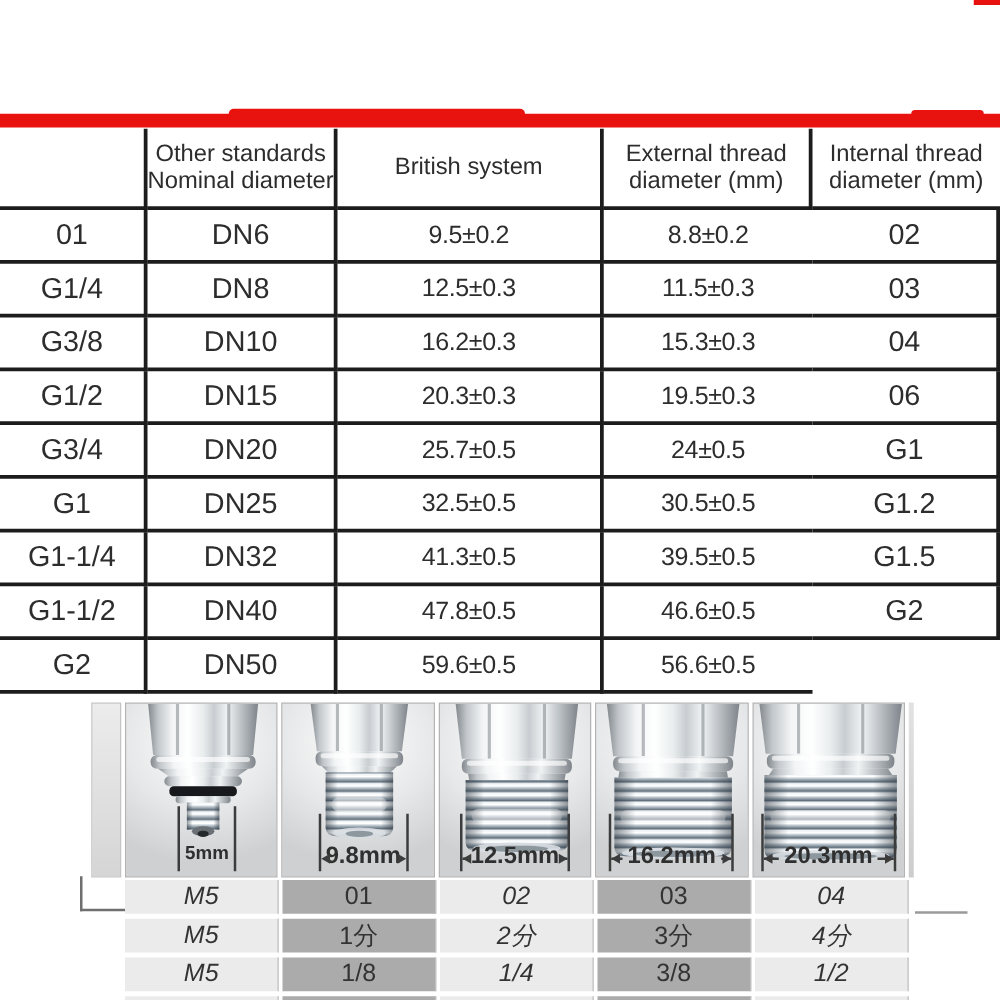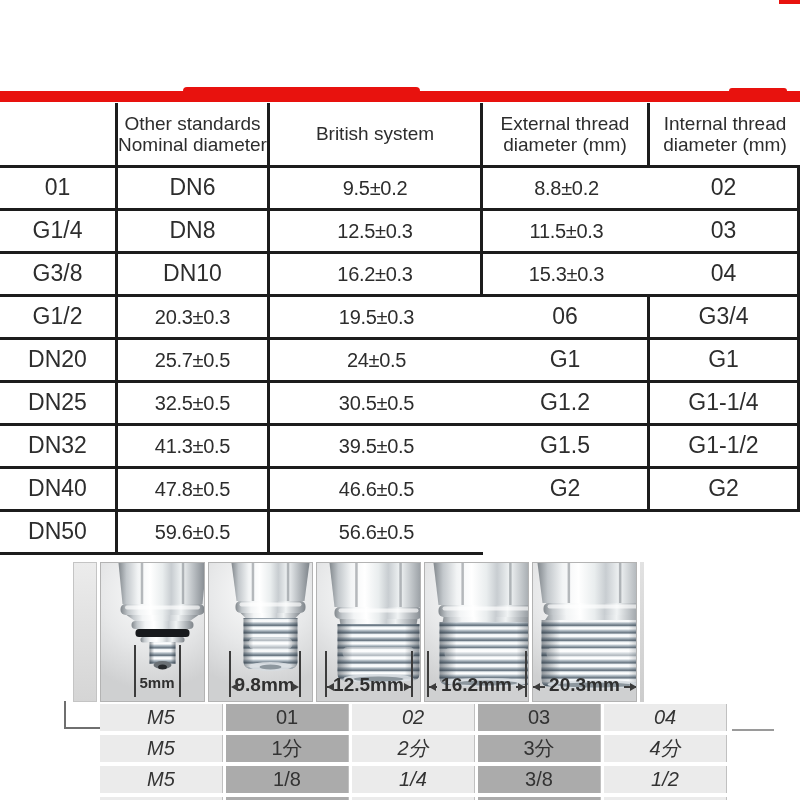--- a/index.html
+++ b/index.html
@@ -23,21 +23,21 @@
   .hc { font-size:19px; }
   .cellA { font-size:23px; }
   .cellB { font-size:20px; letter-spacing:-0.3px; }
 
   
   .photo-strip { position:absolute; left:73px; top:562px; width:658px; height:140px;
     display:flex; background:#ffffff; }
   .sliver { width:24px; height:140px; margin-right:3px;
     background:linear-gradient(#ececec,#d5d5d5); border:1px solid #c4c4c4; }
   .endbar { width:4px; height:140px; background:linear-gradient(#e2e2e2,#cccccc); }
-  .panel { position:relative; width:105px; height:140px; margin-right:3px;
+  .panel { position:relative; width:123px; height:140px; margin-right:3px;
     border:1px solid #b3b3b3;
     background:radial-gradient(90% 70% at 50% 22%, #fdfdfd 0%, #e7e8e9 55%, #cfd0d1 100%); overflow:hidden; }
   .fit { position:absolute; left:0; top:0; width:123px; height:139px; }
 
   .dim { position:absolute; bottom:4px; left:50%; transform:translateX(-50%);
     display:flex; align-items:flex-end; }
   .d1{width:38px;} .d2{width:64px;} .d3{width:88px;} .d4{width:100px;} .d5{width:108px;}
   .tick { width:2px; height:46px; background:#3c3c3c; flex:0 0 2px; }
   .dim-m5 .tick { height:52px; }
   .dl { position:relative; flex:1; height:2px; background:#3c3c3c; margin-bottom:9px; }
@@ -102,20 +102,21 @@
     <div class="cellB">11.5±0.3</div>
 
     <div class="cellA bR">03</div>
     <div class="cellA bR">G3/8</div>
     <div class="cellA bR">DN10</div>
     <div class="cellB bR">16.2±0.3</div>
     <div class="cellB">15.3±0.3</div>
 
     <div class="cellA bR">04</div>
     <div class="cellA bR">G1/2</div>
+    <div class="cellA bR">DN15</div>
     <div class="cellB bR">20.3±0.3</div>
     <div class="cellB">19.5±0.3</div>
 
     <div class="cellA bR">06</div>
     <div class="cellA bR">G3/4</div>
     <div class="cellA bR">DN20</div>
     <div class="cellB bR">25.7±0.5</div>
     <div class="cellB">24±0.5</div>
 
     <div class="cellA bR">G1</div>

